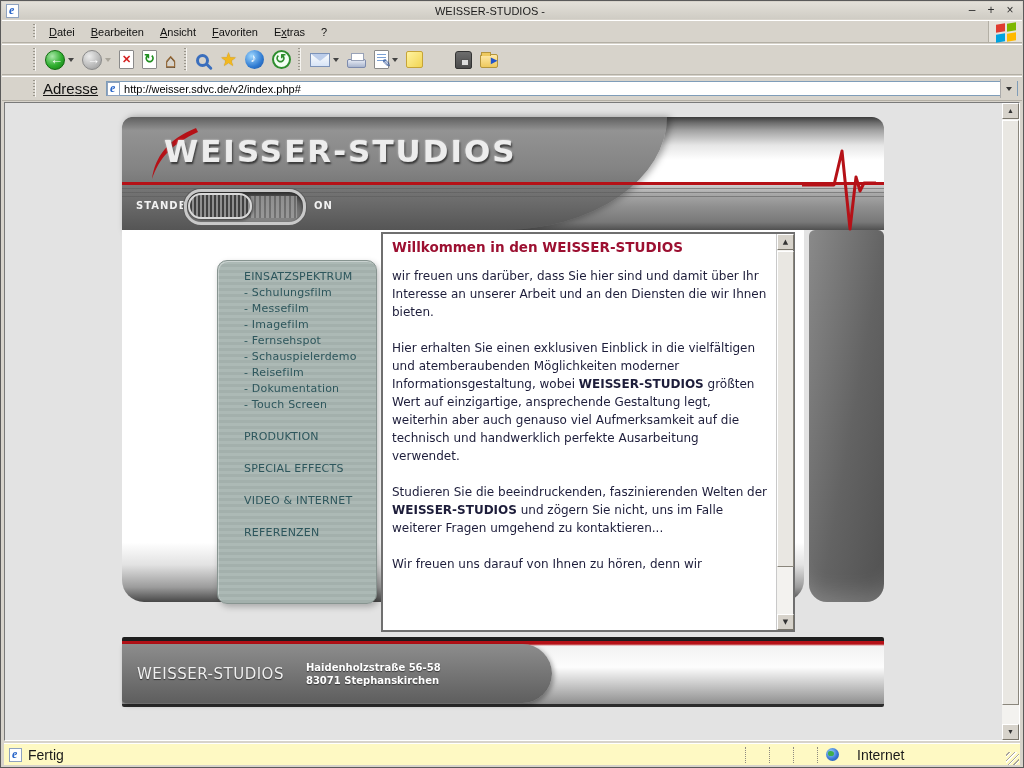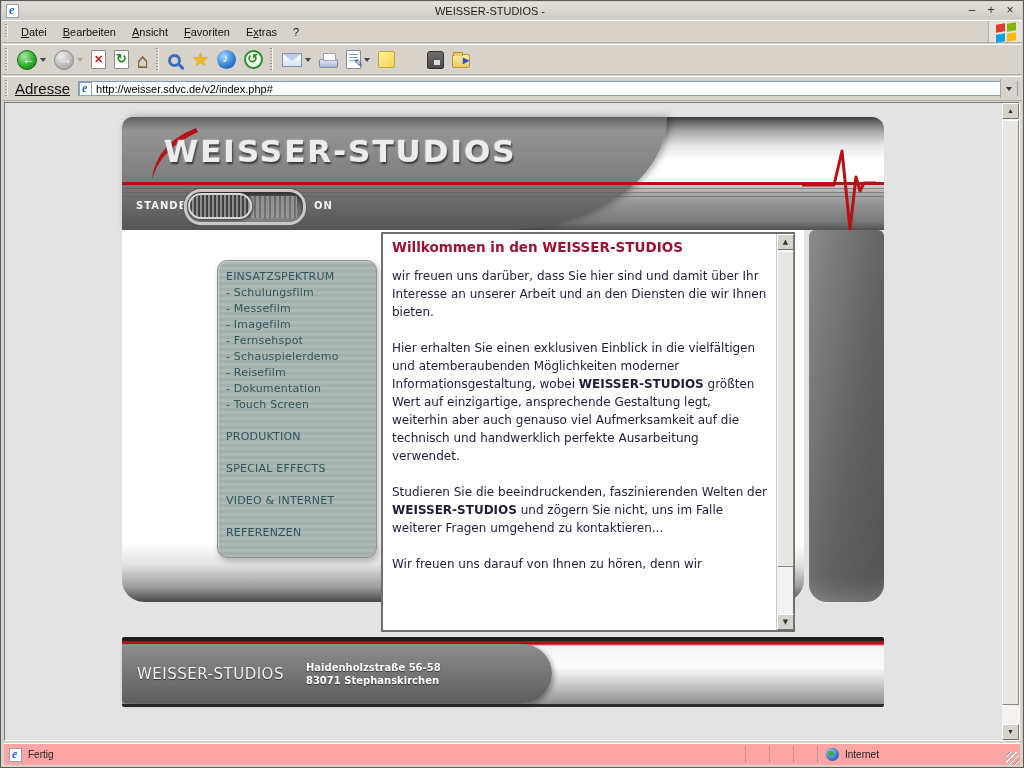--- a/index.html
+++ b/index.html
@@ -14,21 +14,21 @@
   .ie-mini { width:13px; height:14px; background:#fff; border:1px solid #8fa3c0;
     position:relative; flex:0 0 auto; }
   .ie-mini::after { content:"e"; position:absolute; left:2px; top:-2px; color:#2a66c9;
     font:italic bold 12px "Liberation Serif", serif; }
   #title-text { flex:1; text-align:center; font-size:11px; color:#1c1c1c; }
   .winctl { width:16px; height:14px; text-align:center; font-size:12px; line-height:13px;
     color:#2e2e2e; margin-left:3px; cursor:default; }
 
   
   .bar { position:absolute; left:1px; right:1px; background:#d7d3cb;
-    border-top:1px solid #fff; border-bottom:1px solid #b3afa5; display:flex; align-items:center; }
+    border-top:1px solid #fff; border-bottom:1px solid #b3afa5; display:flex; align-items:center;padding-left:28px; }
   .grip { width:3px; align-self:stretch; margin:3px 5px 3px 3px;
     background:repeating-linear-gradient(180deg,#9a968c 0 1px,transparent 1px 3px);
     border-right:1px solid #f5f3ef; }
 
   
   #menubar { top:19px; height:23px; font-size:11px; color:#111; }
   .menu-item { padding:3px 8px; }
   .menu-item .u { text-decoration:underline; }
   #menubar .spacer { flex:1; }
   .winlogo { width:34px; align-self:stretch; border-left:1px solid #b3afa5;
@@ -168,25 +168,25 @@
     font-weight:bold; letter-spacing:1px; color:#fff; text-shadow:0 1px 1px #222; }
   .recess { position:absolute; left:6px; width:56px; height:52px; border-radius:10px;
     background:linear-gradient(180deg,#262626,#454545);
     box-shadow:inset 0 2px 4px #000, 0 1px 0 rgba(255,255,255,.25);
     display:flex; align-items:center; justify-content:center; }
   .ball { width:44px; height:44px; border-radius:50%; border:none; cursor:pointer; }
   .ball-lights { background:radial-gradient(circle at 35% 28%,#f7f1dc,#cfc49e 48%,#8f855f 82%,#57503a); }
   .ball-sound  { background:radial-gradient(circle at 35% 28%,#f2dcdc,#c28c8c 48%,#8a5757 82%,#4f3030); }
   .ball-action { background:radial-gradient(circle at 35% 28%,#eba0a7,#b2434d 48%,#7c2730 82%,#441318); }
 
-  #nav-panel { position:absolute; left:95px; top:143px; width:160px; height:298px;
+  #nav-panel { position:absolute; left:95px; top:143px; width:160px; height:344px;
     border-radius:10px; border:1px solid #879490;
     background:repeating-linear-gradient(180deg,#acb9b5 0 3px,#a3b0ac 3px 6px);
     box-shadow:inset 1px 1px 0 rgba(255,255,255,.35), 2px 3px 6px rgba(0,0,0,.25);
-    padding:8px 0 0 8px; }
+    padding:8px 0 0 26px; }
   .nav-h, .nav-s { display:block; font-size:11px; line-height:16px; color:#2d565c;
     text-decoration:none; cursor:pointer; letter-spacing:.2px; }
   .nav-h.mt { margin-top:16px; }
 
   #content-panel { position:absolute; left:259px; top:115px; width:414px; height:400px;
     background:#fff; border:2px solid #6f6f6f; }
   #content-text { position:absolute; left:9px; top:5px; right:24px; bottom:4px; overflow:hidden; }
   #content-title { font-size:13.5px; font-weight:bold; color:#9c1031; margin-bottom:12px; }
   #content-text p { font-size:12px; line-height:18px; color:#1d1d3a; margin-bottom:18px; }
   #content-text p b { color:#1d1d3a; }
@@ -205,26 +205,26 @@
     background:linear-gradient(180deg,#8d8d8d,#6c6c6c 70%,#5e5e5e);
     border-radius:0 34px 34px 4px; box-shadow:2px 2px 5px rgba(0,0,0,.35);
     display:flex; align-items:center; color:#fff; }
   #footer-name { font-size:15px; letter-spacing:.5px; color:#f0f0f0; padding-left:15px;
     text-shadow:0 1px 1px #333; }
   .footer-col { font-size:10px; font-weight:bold; line-height:13px; margin-left:22px;
     text-shadow:0 1px 1px #333; }
 
   
   #statusbar { position:absolute; bottom:2px; left:3px; right:3px; height:22px;
-    background:#fca5a5; border-top:1px solid #fff; display:flex; align-items:center;
-    font-size:10px; color:#1a1a1a; }
+    background:#fef9c3; border-top:1px solid #fff; display:flex; align-items:center;
+    font-size:14px; color:#1a1a1a; }
   #status-left { flex:1; display:flex; align-items:center; gap:6px; padding-left:5px; }
   .sb-pane { width:24px; height:16px; border-left:1px dotted #8e8a80; }
   #zone-pane { width:185px; height:16px; border-left:1px dotted #8e8a80;
-    display:flex; align-items:center; gap:6px; padding-left:8px; }
+    display:flex; align-items:center; gap:18px; padding-left:8px; }
   .globe { width:13px; height:13px; border-radius:50%;
     background:radial-gradient(circle at 38% 35%,#9fd8ff,#3a77d6 55%,#1c4fa8); position:relative; }
   .globe::after { content:""; position:absolute; left:2px; top:3px; width:6px; height:5px;
     background:#3fae4a; border-radius:40% 60% 50% 50%; }
   #resize-grip { width:13px; height:13px; margin:0 1px 0 4px; align-self:flex-end;
     background:repeating-linear-gradient(135deg,transparent 0 2px,#aaa69c 2px 3px,#fff 3px 4px); }
 </style>
 </head>
 <body>
 

